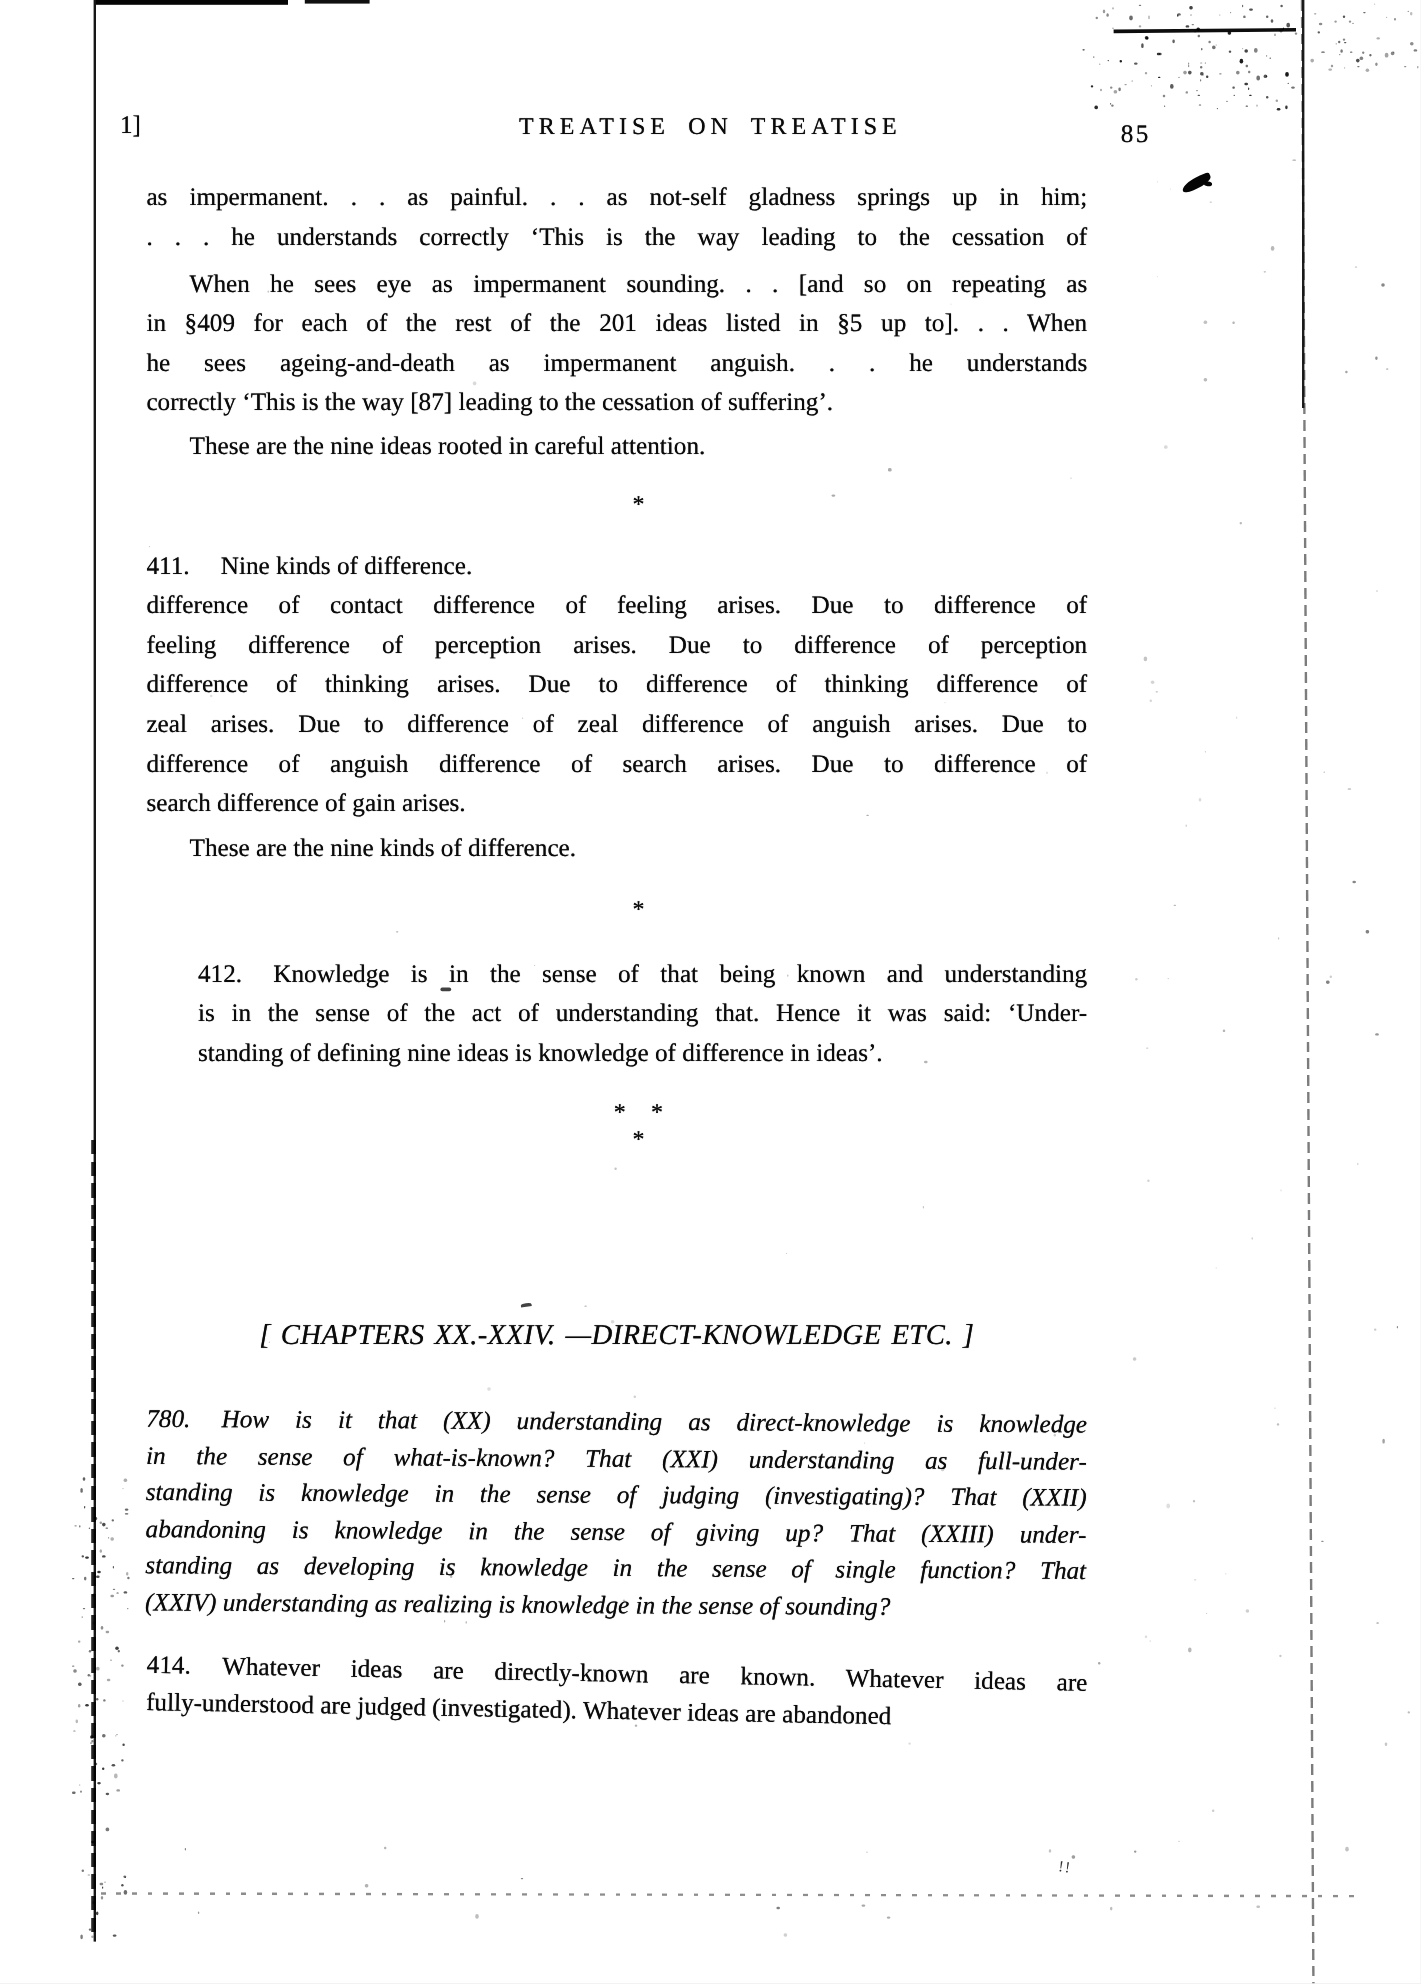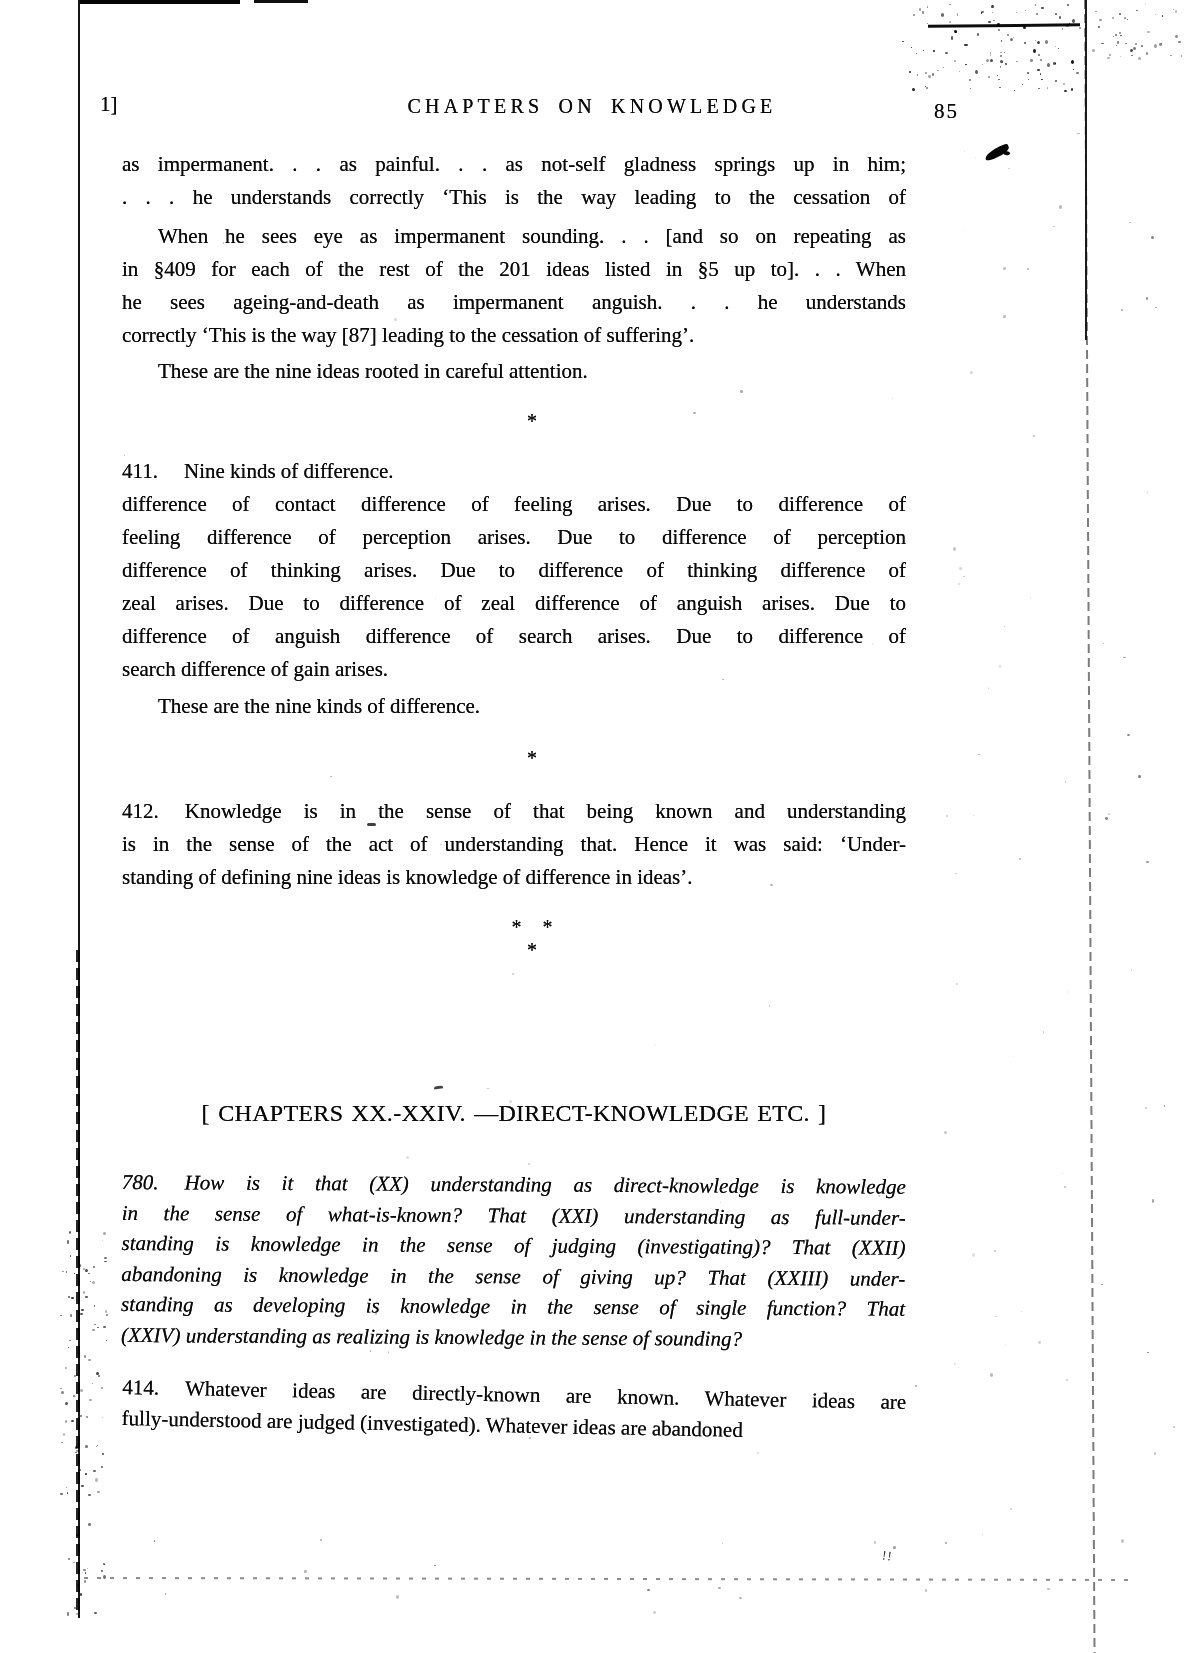--- a/index.html
+++ b/index.html
@@ -26,23 +26,23 @@
   .b10 .srow{line-height:23px;word-spacing:16px;}
 
   .b1{margin-top:0;}
   .b2{margin-top:6px;}
   .b3{margin-top:3px;}
   .b4{margin-top:20px;}
   .b5{margin-top:21px;}
   .b6{margin-top:0;}
   .b7{margin-top:4px;}
   .b8{margin-top:22px;}
-  .b9{margin-top:24px;}
+  .b9{margin-top:24px;margin-left:43px;}
   .b10{margin-top:22px;}
-  .b11{margin-top:133px;font-size:24px;line-height:36px;
+  .b11{margin-top:133px;font-style:italic;font-size:24px;line-height:36px;
        text-align:center;letter-spacing:.3px;word-spacing:2px;}
   .b12{margin-top:36px;transform:rotate(.35deg);transform-origin:0 0;}
   .b12 .line{line-height:30.5px;min-height:30.5px;}
   .b13{margin-top:22px;transform:rotate(1.1deg);transform-origin:0 50%;}
   .b13 .line{line-height:31px;min-height:31px;}
 
   
   .art{position:absolute;}
   #top-bar{left:80px;top:0;width:160px;height:4px;background:#050505;}
   #top-bar2{left:254px;top:0;width:54px;height:3px;background:#101010;}
@@ -66,21 +66,21 @@
   #bottom-dots{left:84px;top:1578px;width:1046px;height:2px;opacity:.6;transform:rotate(.12deg);
       background:repeating-linear-gradient(90deg,rgba(0,0,0,.75) 0 4px,transparent 4px 13px);}
   .spk{position:absolute;background:#000;border-radius:50%;}
 </style>
 </head>
 <body>
 
 <div id="page">
 
   <div id="hdr-left" class="ink">1]</div>
-  <div id="hdr-title" class="ink">CHAPTERS ON KNOWLEDGE</div>
+  <div id="hdr-title" class="ink">TREATISE ON TREATISE</div>
   <div id="hdr-page" class="ink">85</div>
 
   <div id="col" class="ink">
       <div class="block b1">
         <div class="line just">as impermanent. . . as painful. . . as not-self gladness springs up in him;</div>
         <div class="line just">. . . he understands correctly ‘This is the way leading to the cessation of</div>
       </div>
       <div class="block b2">
         <div class="line ind just">When he sees eye as impermanent sounding. . . [and so on repeating as</div>
         <div class="line just">in §409 for each of the rest of the 201 ideas listed in §5 up to]. . . When</div>

